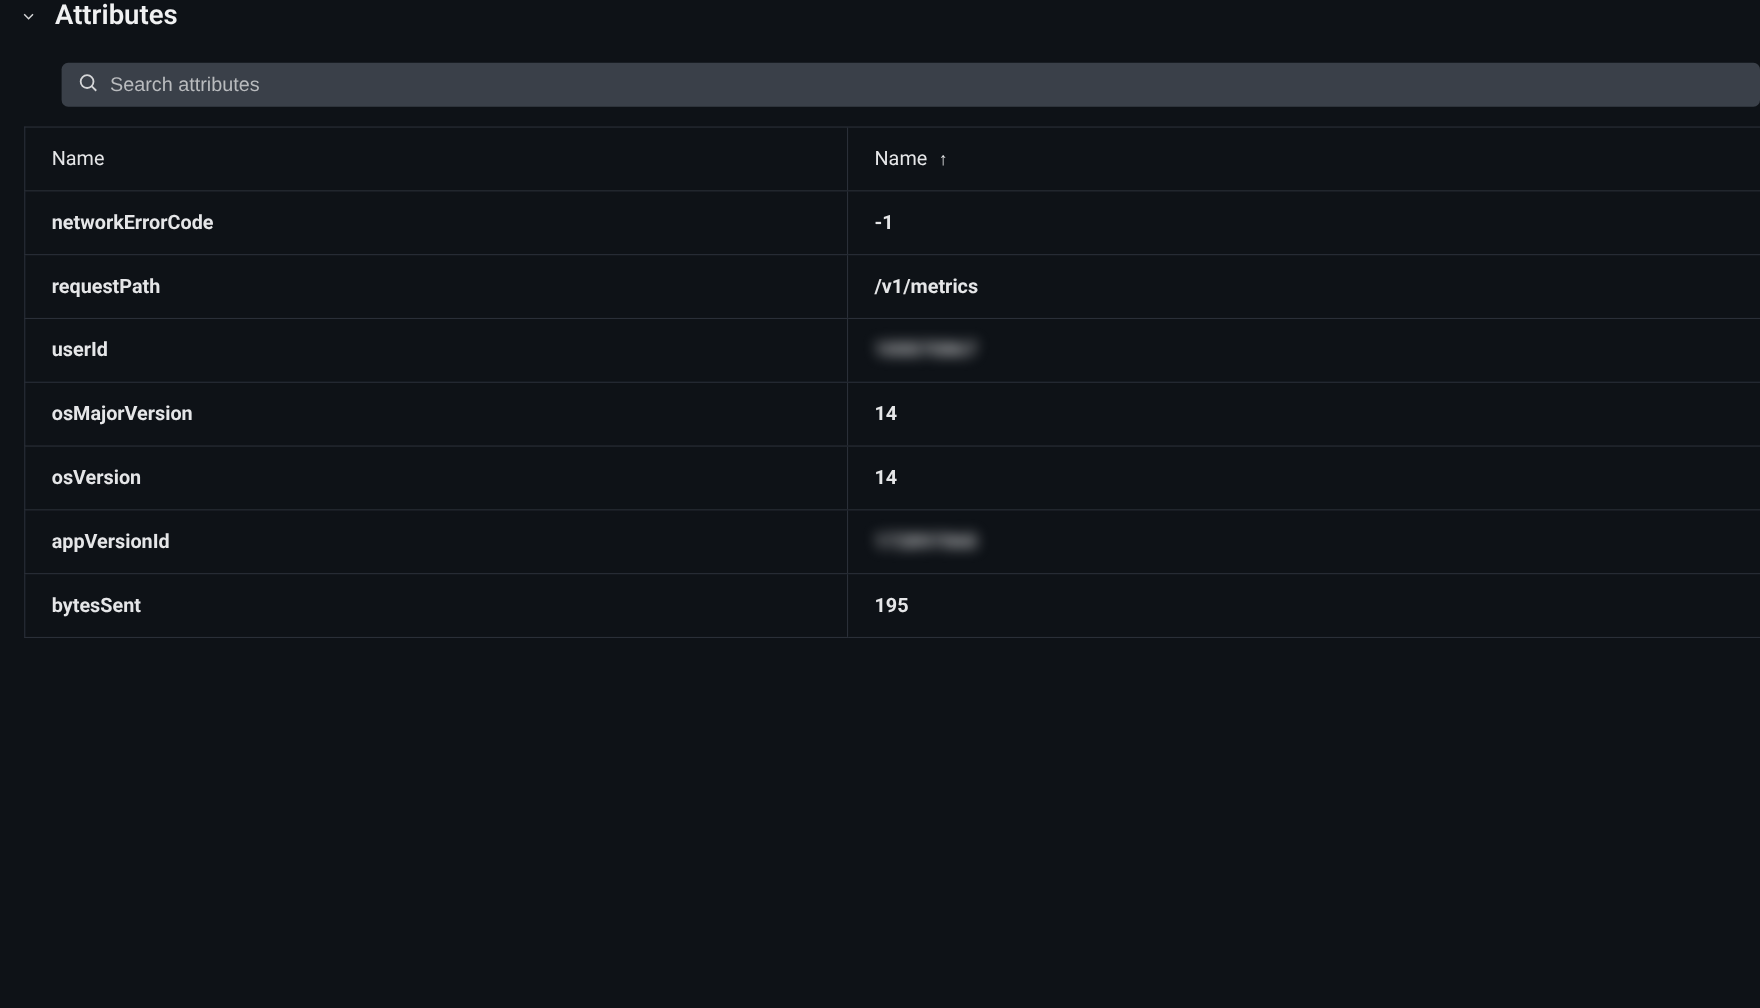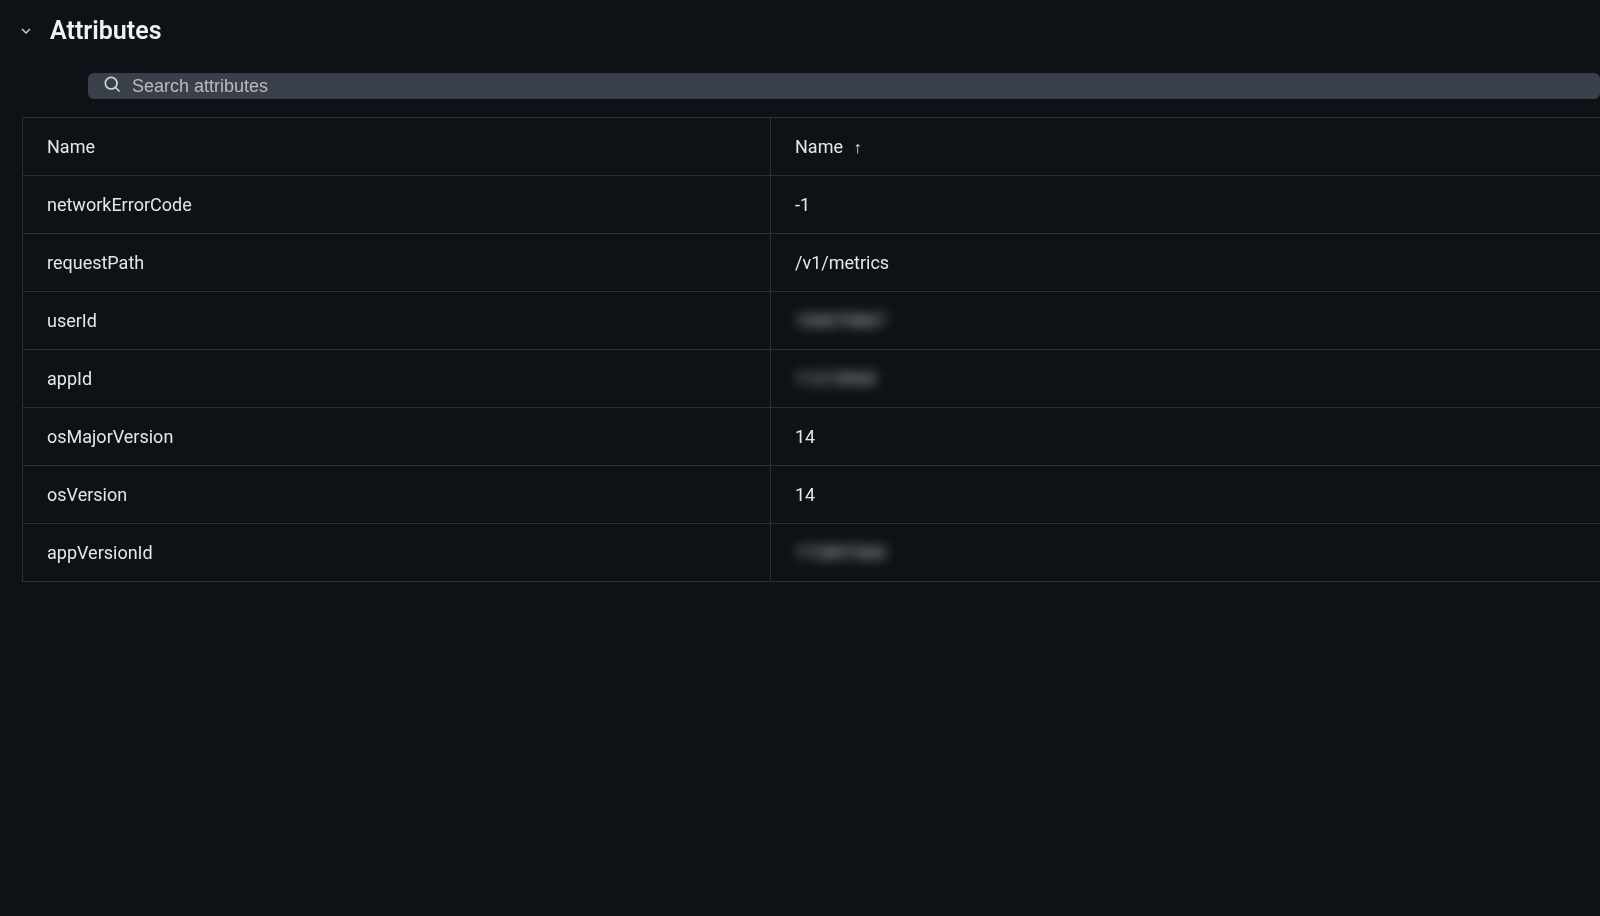--- a/index.html
+++ b/index.html
@@ -10,21 +10,20 @@
   body {
     background-color: #0e1217;
     color: #e8e9ea;
     font-family: -apple-system, BlinkMacSystemFont, "Segoe UI", Roboto, Helvetica, Arial, sans-serif;
     font-size: 17px;
     width: 1600px;
     height: 916px;
     overflow: hidden;
   }
   .container {
-    padding-top: 16px;
   }
   .header-row {
     display: flex;
     align-items: center;
     gap: 16px;
     padding-left: 18px;
     margin-bottom: 28px;
   }
   .chevron {
     width: 16px;
@@ -47,26 +46,25 @@
     color: #f0f1f2;
   }
   .search-wrapper {
     margin-left: 56px;
     margin-right: 0;
     margin-bottom: 18px;
   }
   .search-bar {
     background-color: #3a4049;
     border-radius: 6px;
-    height: 26px;
+    height: 40px;
     display: flex;
     align-items: center;
     padding: 0 14px;
     gap: 10px;
-    margin-left: 32px;
   }
   .search-icon svg {
     width: 20px;
     height: 20px;
     stroke: #d5d6d8;
     stroke-width: 2;
     fill: none;
   }
   .search-input {
     background: transparent;
@@ -85,21 +83,21 @@
   }
   table {
     width: 100%;
     border-collapse: collapse;
   }
   th, td {
     text-align: left;
     padding: 18px 24px;
     border: 1px solid #2a2f38;
     border-right: none;
-    font-weight: 400;
+    font-weight: 700;
     color: #e5e6e8;
     font-size: 18px;
   }
   th {
     font-weight: 400;
     color: #e5e6e8;
   }
   .col-name {
     width: 748px;
   }
@@ -158,31 +156,31 @@
           </tr>
           <tr>
             <td class="col-name"><span>requestPath</span></td>
             <td><span>/v1/metrics</span></td>
           </tr>
           <tr>
             <td class="col-name"><span>userId</span></td>
             <td><span class="blurred">100070867</span></td>
           </tr>
           <tr>
-            <td class="col-name"><span>appId</span></td>
-            <td><span class="blurred">11215965</span></td>
-          </tr>
-          <tr>
             <td class="col-name"><span>osMajorVersion</span></td>
             <td><span>14</span></td>
           </tr>
           <tr>
             <td class="col-name"><span>osVersion</span></td>
             <td><span>14</span></td>
           </tr>
           <tr>
             <td class="col-name"><span>appVersionId</span></td>
             <td><span class="blurred">172897060</span></td>
           </tr>
+          <tr>
+            <td class="col-name"><span>bytesSent</span></td>
+            <td><span>195</span></td>
+          </tr>
         </tbody>
     </table>
   </div>
 </div>
 
 </body></html>

